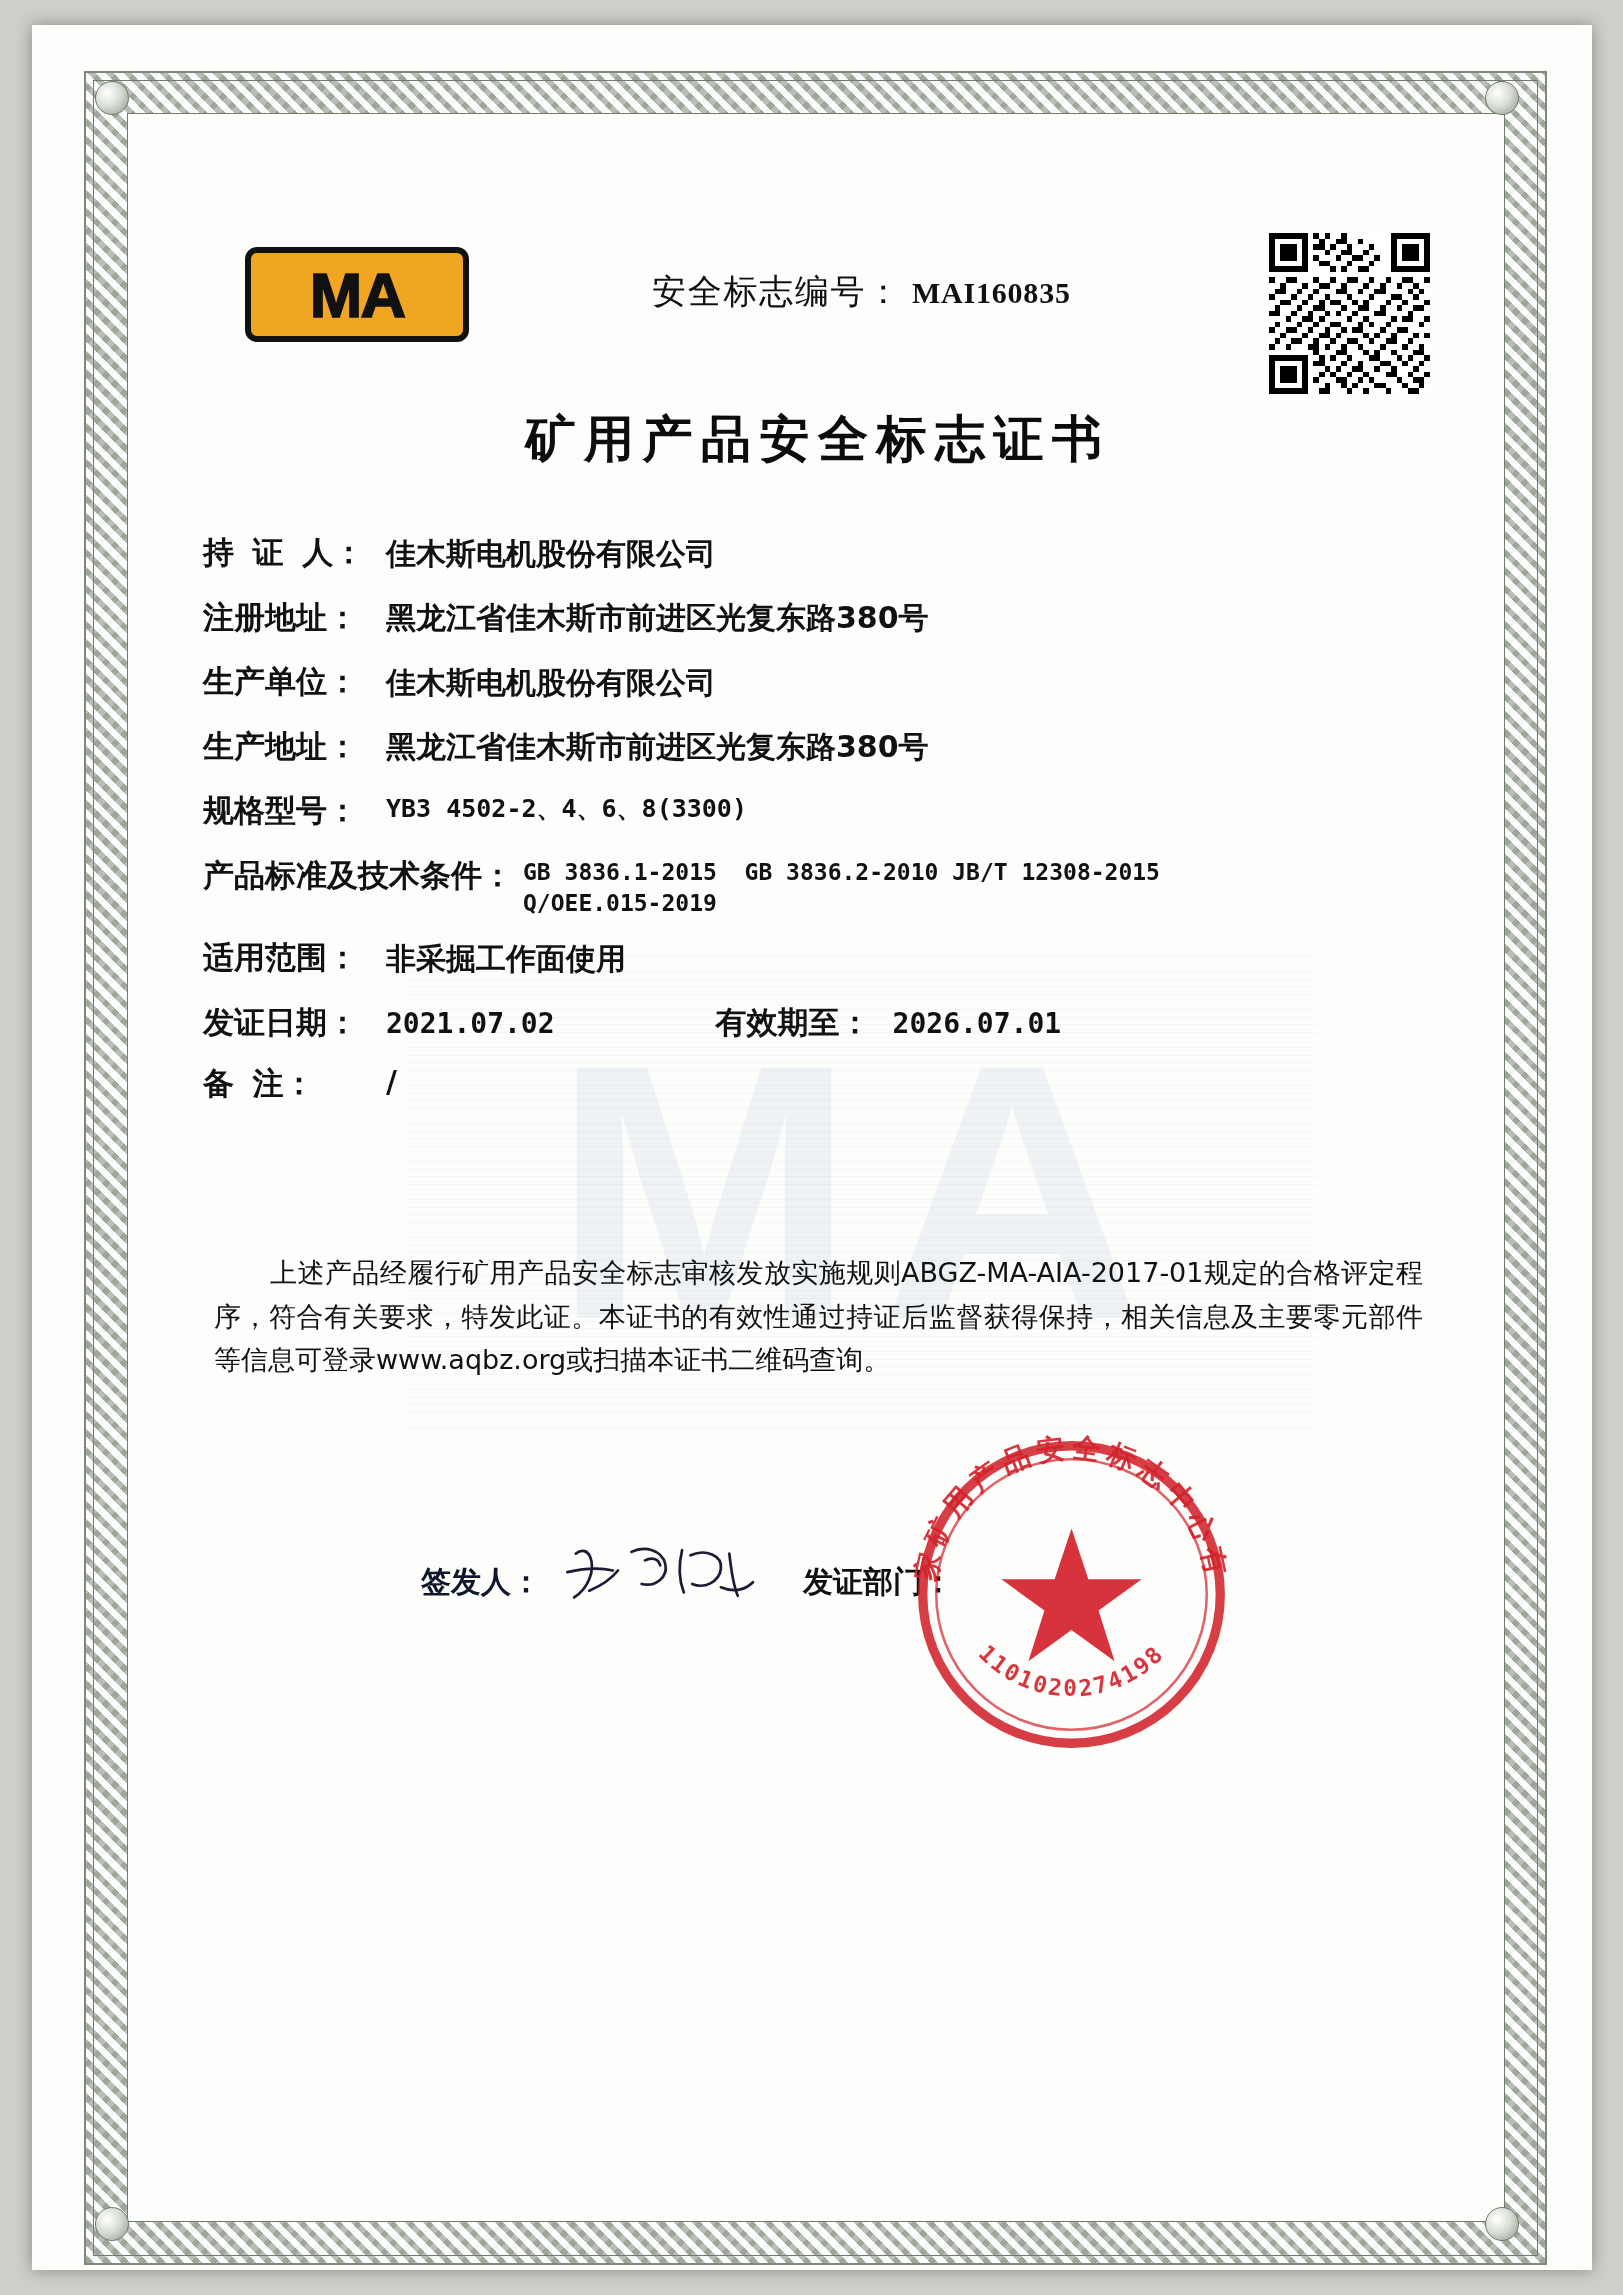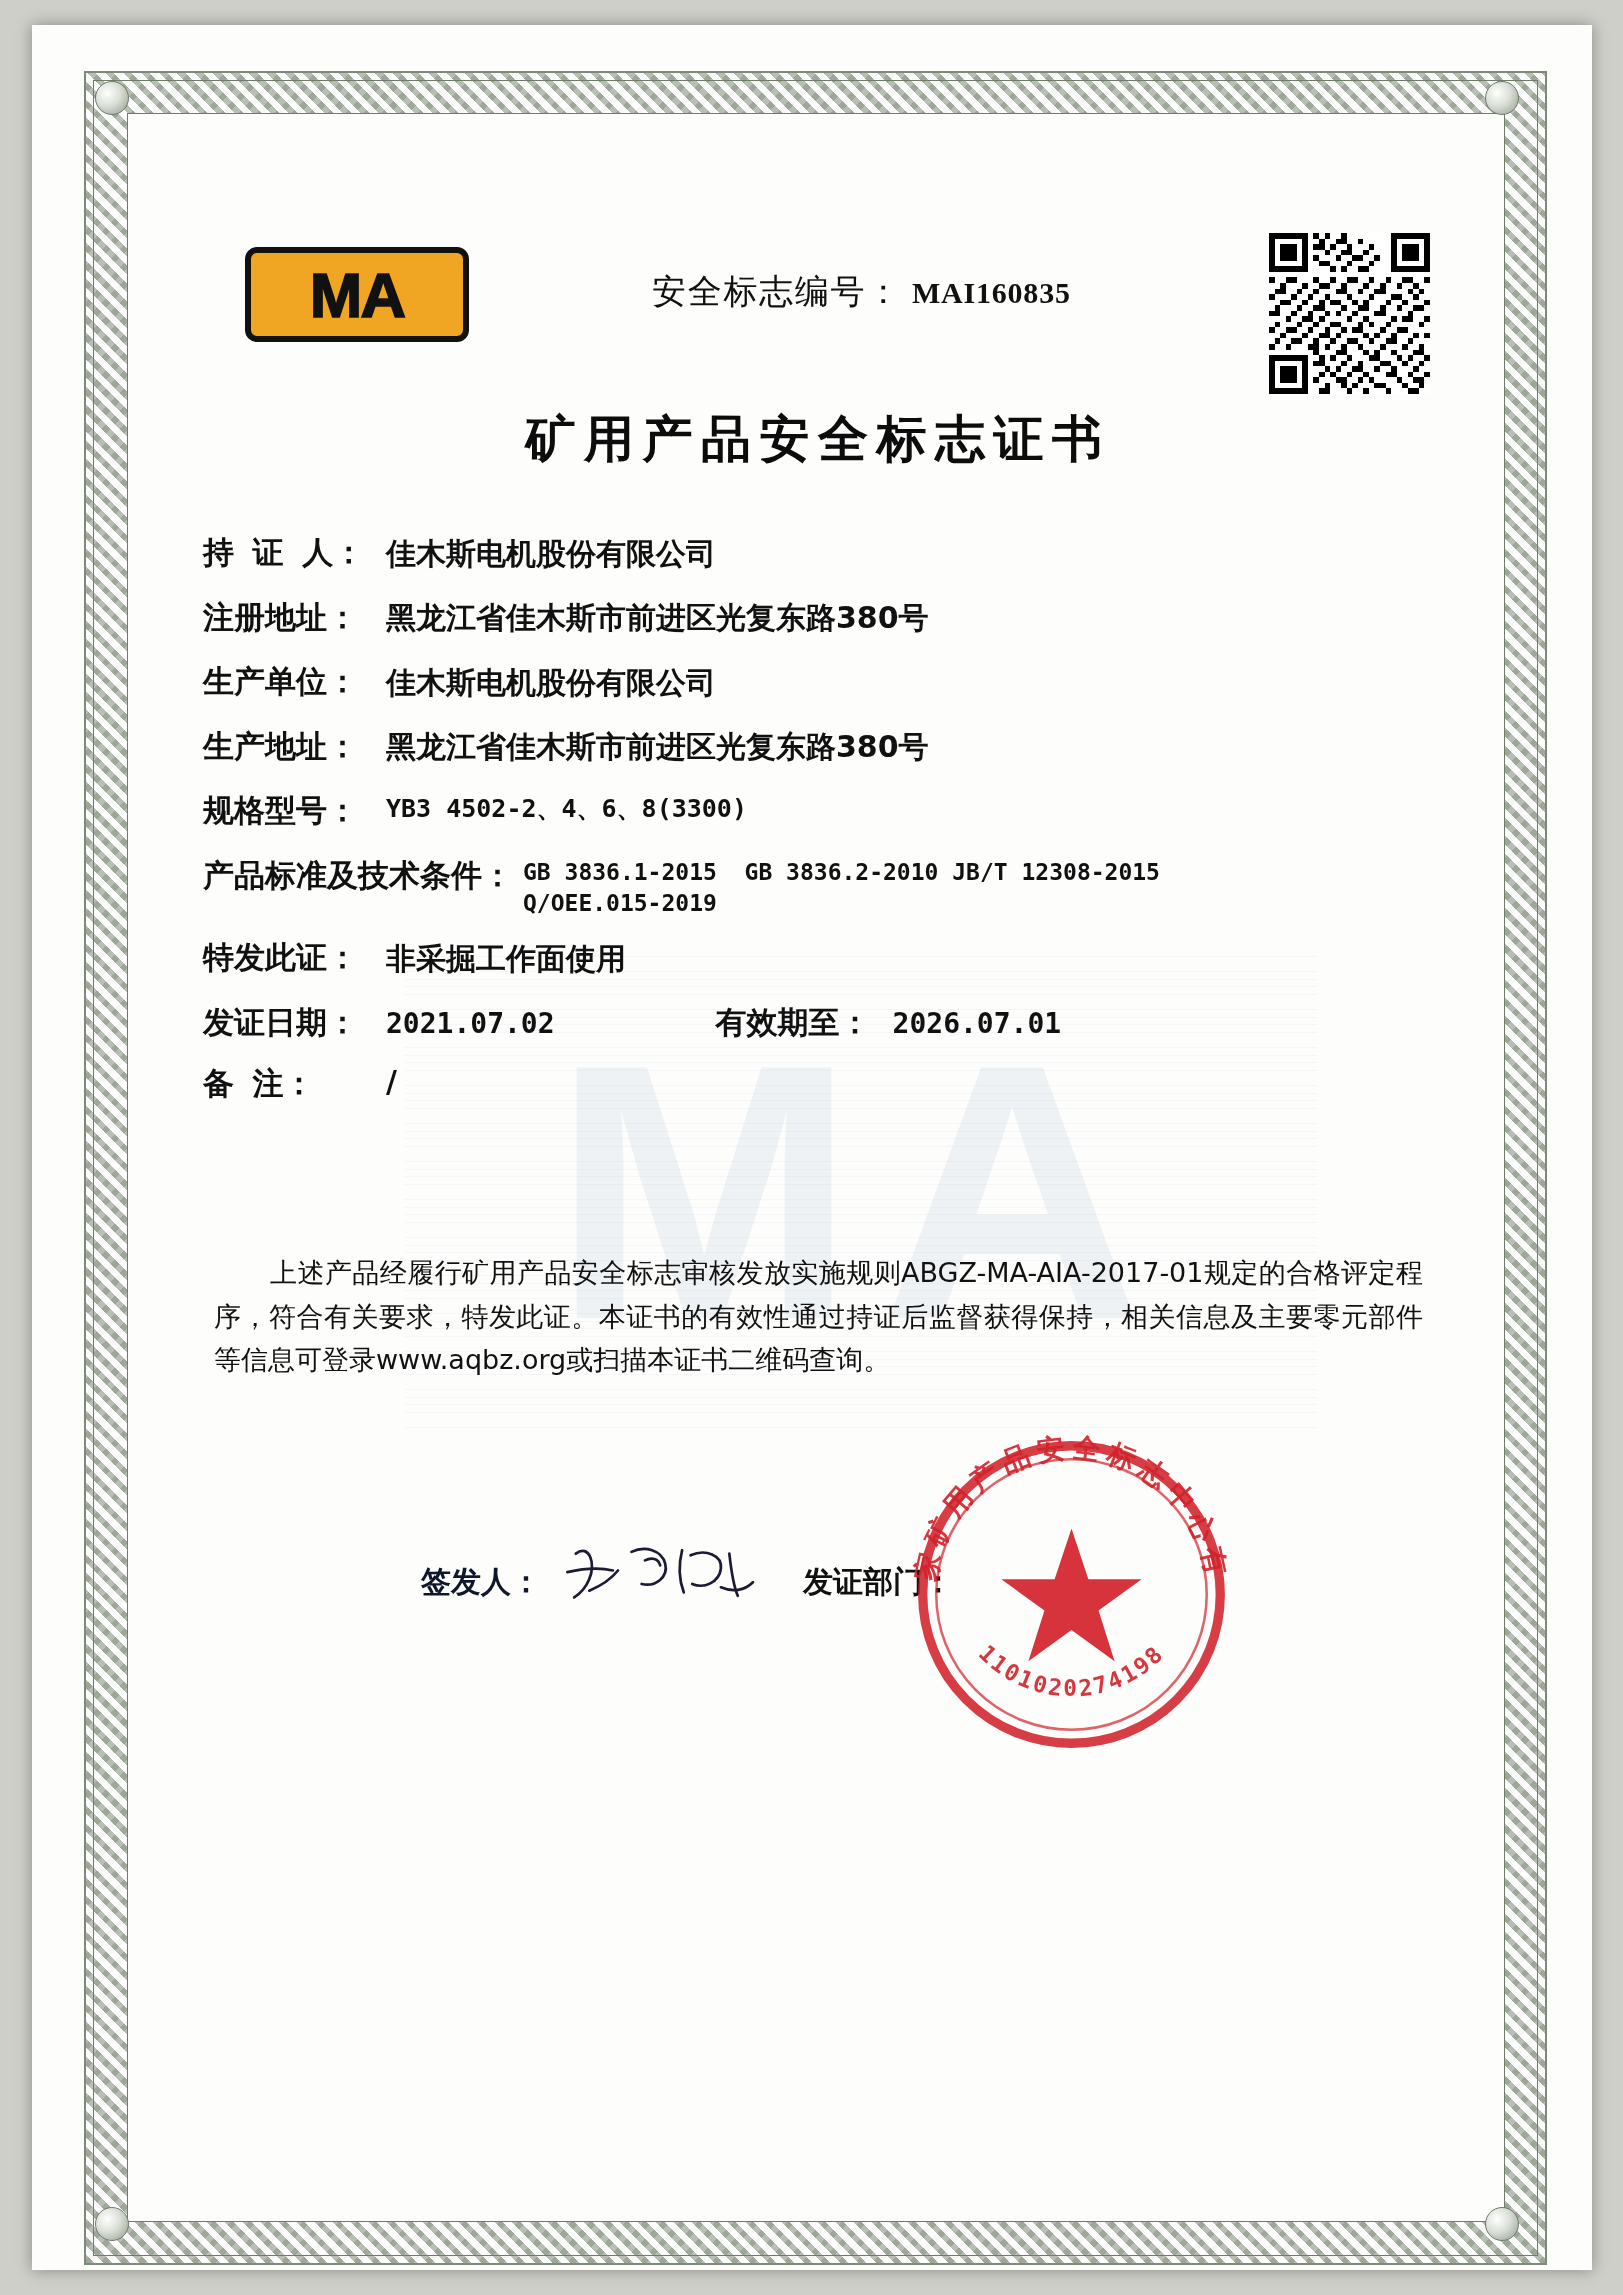--- a/index.html
+++ b/index.html
@@ -555,21 +555,21 @@
           <div class="value mono">YB3 4502-2、4、6、8(3300)</div>
         </div>
 
         <div class="row">
           <div class="label w-wide" style="width:320px;">产品标准及技术条件：</div>
           <div class="value small-mono">GB 3836.1-2015  GB 3836.2-2010 JB/T 12308-2015
 Q/OEE.015-2019</div>
         </div>
 
         <div class="row">
-          <div class="label w-std">特发此证：</div>
+          <div class="label w-std">适用范围：</div>
           <div class="value">非采掘工作面使用</div>
         </div>
 
         <div class="row-dates">
           <div class="label w-std">发证日期：</div>
           <div class="value mono" style="font-size:28px;">2021.07.02</div>
           <div class="date-gap"></div>
           <div class="label" style="width:auto;">有效期至：</div>
           <div class="value mono" style="font-size:28px; margin-left:22px;">2026.07.01</div>
         </div>

